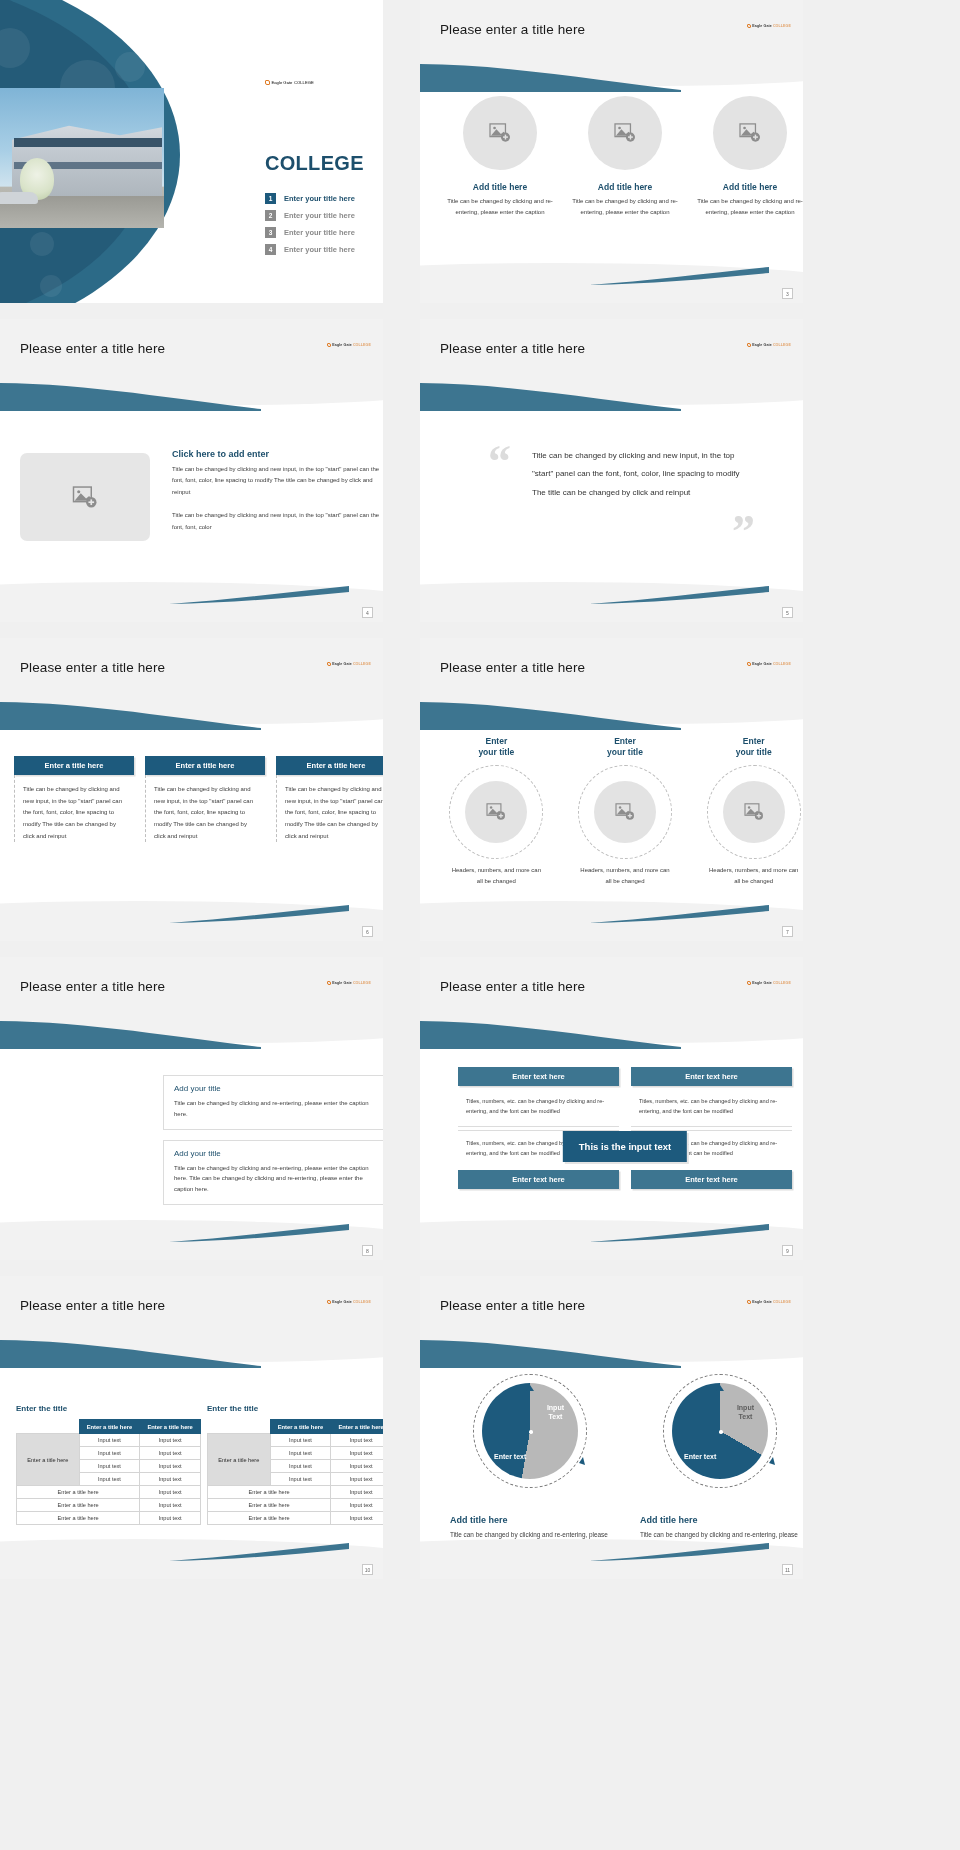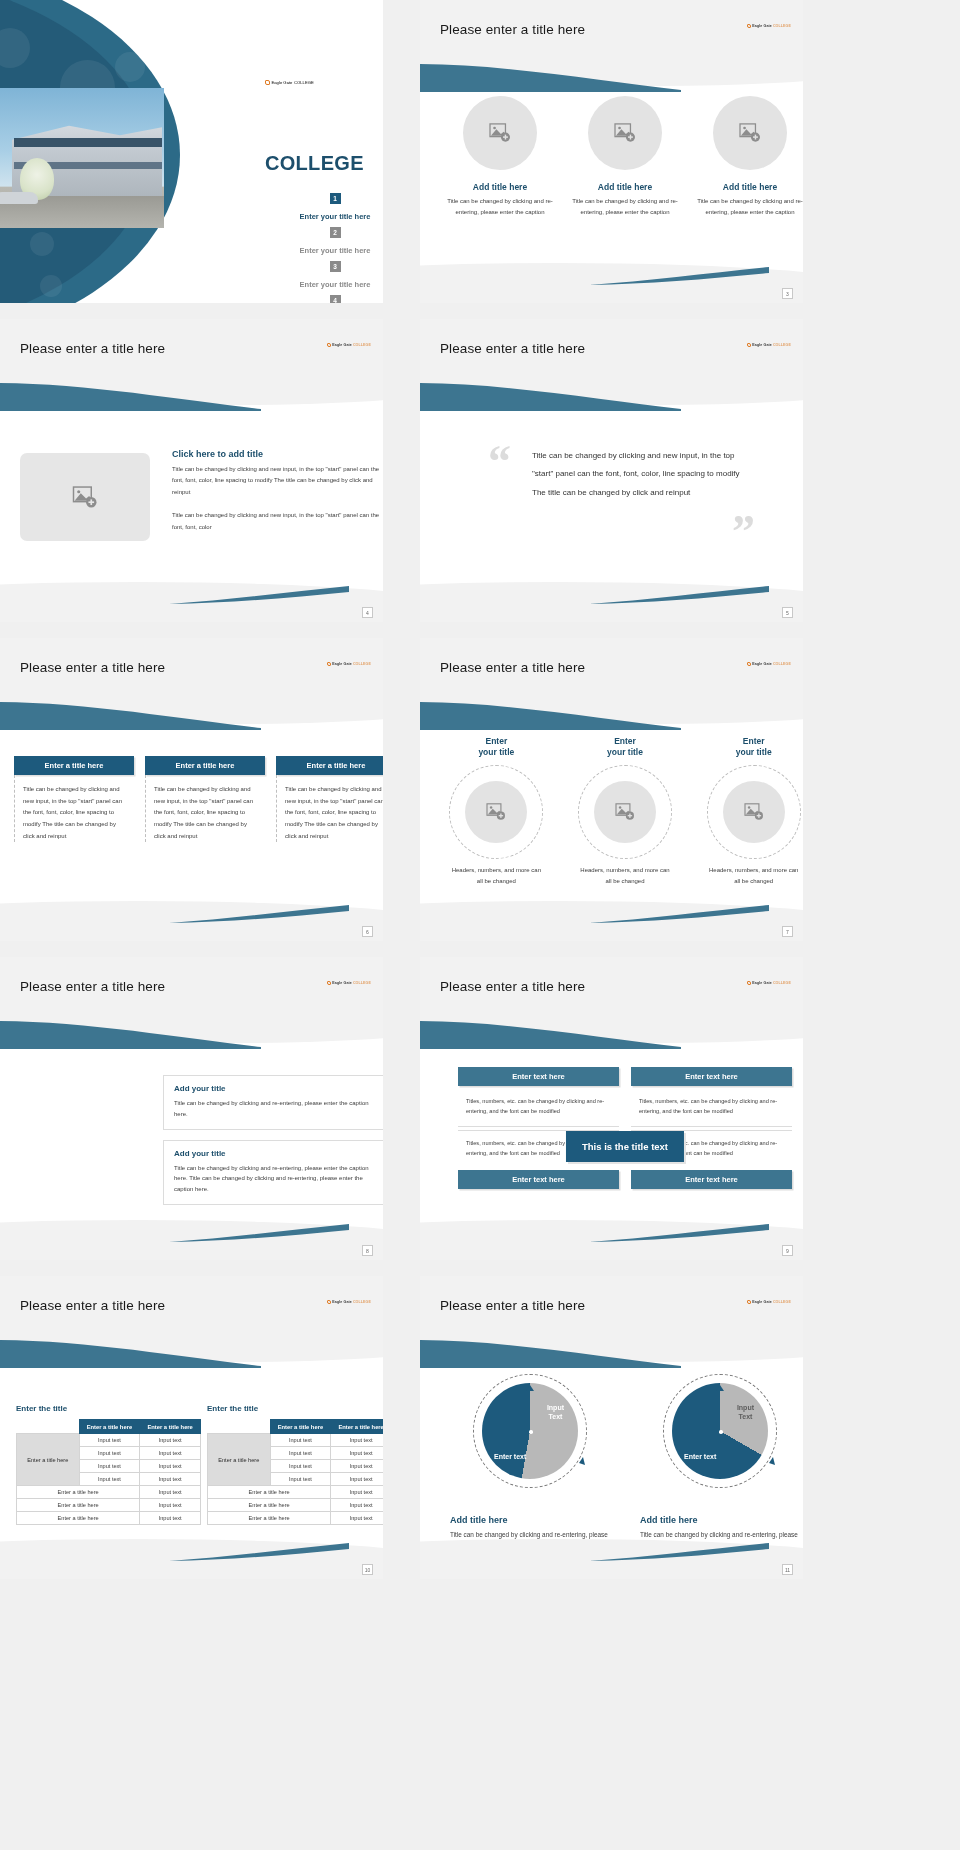--- a/index.html
+++ b/index.html
@@ -134,21 +134,21 @@
   .cover-logo {
     position:absolute; left:265px; top:80px;
     font-size:4.2px; display:flex; align-items:center; gap:1.5px;
   }
   .cover-logo .mark { width:5px; height:5px; border:0.8px solid #e07c26; border-radius:1px 2px 1px 2px; }
   .contents-title {
     position:absolute; left:265px; top:152px;
     font-size:20px; font-weight:bold; color:#1d4f6c; letter-spacing:.3px;
   }
   .toc { position:absolute; left:265px; top:193px; width:140px; }
-  .toc-row { display:flex; align-items:center; gap:8px; margin-bottom:6px;flex-direction:column; }
+  .toc-row { display:flex; align-items:center; gap:8px; margin-bottom:6px; }
   .toc-num {
     width:11px; height:11px; display:flex; align-items:center; justify-content:center;
     font-size:6.5px; font-weight:bold; color:#ffffff; background:#8a8a8a;
   }
   .toc-row.active .toc-num { background:#1d5a7d; }
   .toc-txt { font-size:7.5px; font-weight:bold; color:#8a8a8a; }
   .toc-row.active .toc-txt { color:#1d4f6c; }
 
   
   .ph-icon { display:block; }
@@ -214,21 +214,21 @@
 
   
   .s7-left { position:absolute; left:20px; top:126px; width:130px; }
   .s7-h { font-size:15px; font-weight:bold; color:#1d4f6c; margin-bottom:9px; }
   .s7-p { font-size:6px; color:#3d3d3d; line-height:1.95; }
   .s7-boxes { position:absolute; left:163px; top:118px; width:228px; }
   .s7-box {
     border:0.8px solid #dcdcdc; background:#fff; padding:8px 10px 9px;
     margin-bottom:10px;
   }
-  .s7-box-h { font-size:8px; font-weight:bold; color:#1d4f6c; margin-bottom:5px; }
+  .s7-box-h { font-size:8px; font-weight:normal; color:#1d4f6c; margin-bottom:5px; }
   .s7-box-p { font-size:6px; color:#3d3d3d; line-height:1.8; }
 
   
   .quad { position:absolute; left:38px; top:110px; width:334px; }
   .quad-row { display:flex; gap:12px; margin-bottom:3px; }
   .quad-hd {
     flex:1; background:#3d7590; color:#fff; font-size:7.5px; font-weight:bold;
     text-align:center; padding:5px 0; box-shadow:1.5px 1.5px 0 #dddddd;
   }
   .quad-cell {
@@ -431,21 +431,21 @@
         <svg class="ph-icon" width="26" height="23" viewBox="0 0 24 22">
           <rect x="1" y="1" width="17" height="14" fill="none" stroke="#8d8d8d" stroke-width="1.4"></rect>
           <circle cx="6" cy="5.5" r="1.5" fill="#8d8d8d"></circle>
           <path d="M2 14 L8 7 L13 12 L16 9.5 L17 11 L17 14 Z" fill="#8d8d8d"></path>
           <circle cx="18" cy="15.5" r="5" fill="#8d8d8d"></circle>
           <rect x="17.2" y="12.8" width="1.6" height="5.4" fill="#e6e6e6"></rect>
           <rect x="15.3" y="14.7" width="5.4" height="1.6" fill="#e6e6e6"></rect>
         </svg>
       </div>
       <div class="s3-txt">
-        <div class="s3-h">Click here to add title</div>
+        <div class="s3-h">Click here to add enter</div>
         <div class="s3-p">Title can be changed by clicking and new input, in the top "start" panel can the font, font, color, line spacing to modify The title can be changed by click and reinput</div>
         <div class="s3-p gap">Title can be changed by clicking and new input, in the top "start" panel can the font, font, color</div>
       </div>
 
       <div class="foot">
           <div class="foot-curve"></div>
         </div>
       <div class="foot-swoosh">
         <svg width="180" height="18" viewBox="0 0 180 18">
             <path d="M0 18 C 60 14, 120 6, 180 0 L180 6 C 120 12, 60 17, 0 18 Z" fill="#3d7590"></path>
@@ -682,21 +682,21 @@
           <div class="quad-cell top">Titles, numbers, etc. can be changed by clicking and re-entering, and the font can be modified</div>
         </div>
         <div class="quad-row">
           <div class="quad-cell bot">Titles, numbers, etc. can be changed by clicking and re-entering, and the font can be modified</div>
           <div class="quad-cell bot">Titles, numbers, etc. can be changed by clicking and re-entering, and the font can be modified</div>
         </div>
         <div class="quad-row">
           <div class="quad-hd">Enter text here</div>
           <div class="quad-hd">Enter text here</div>
         </div>
-        <div class="quad-mid">This is the title text</div>
+        <div class="quad-mid">This is the input text</div>
       </div>
 
       <div class="foot">
           <div class="foot-curve"></div>
         </div>
       <div class="foot-swoosh">
         <svg width="180" height="18" viewBox="0 0 180 18">
             <path d="M0 18 C 60 14, 120 6, 180 0 L180 6 C 120 12, 60 17, 0 18 Z" fill="#3d7590"></path>
           </svg>
       </div>

